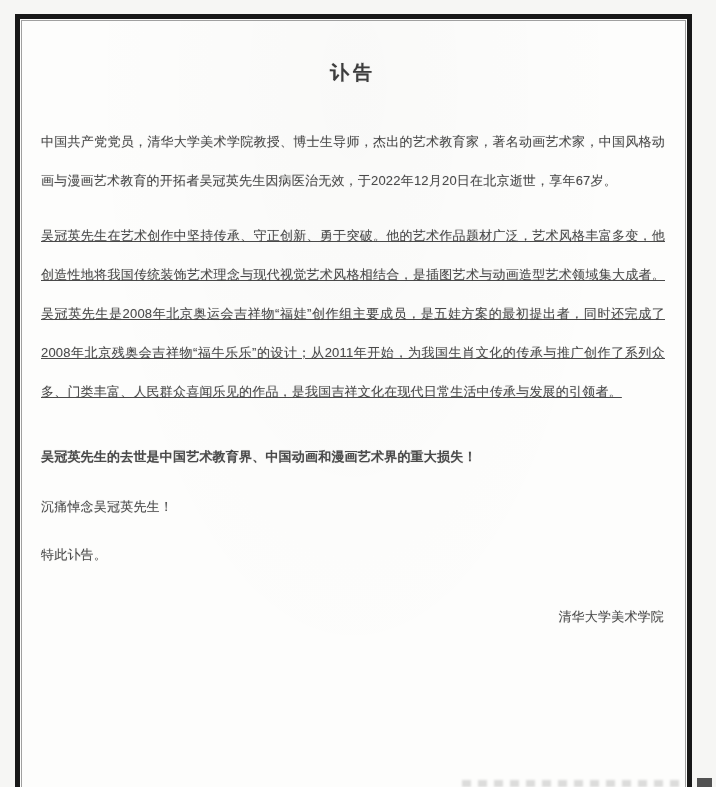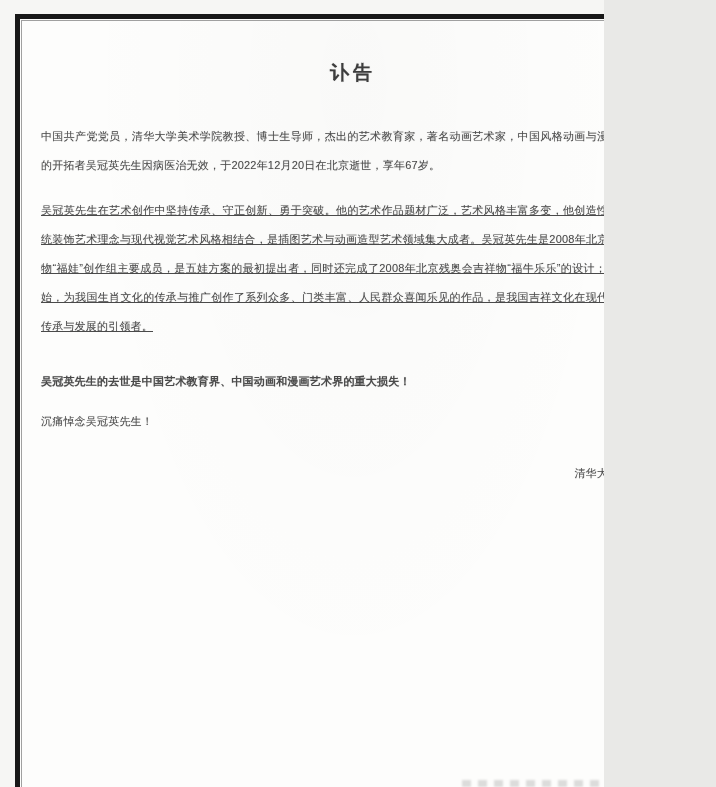--- a/index.html
+++ b/index.html
@@ -1,20 +1,20 @@
 <!DOCTYPE html>
 <html><head>
 <meta charset="utf-8">
 <style>
   html, body { margin: 0; padding: 0; background: #e9e9e7; }
   * { box-sizing: border-box; }
 
   .screen {
     position: relative;
-    width: 604px;
+    width: 716px;
     height: 787px;
     background: #f6f6f4;
     overflow: hidden;
     font-family: "Liberation Sans", "DejaVu Sans", sans-serif;
   }
 
   
   .frame-outer {
     position: absolute;
     left: 15px;
@@ -40,22 +40,22 @@
     font-size: 19px;
     line-height: 24px;
     font-weight: 700;
     letter-spacing: 4px;
     color: #3d3d3d;
     text-shadow: 0 0 1px rgba(80,80,80,0.35);
   }
 
   .para {
     margin: 0;
-    font-size: 11px;
-    line-height: 29px;
+    font-size: 13px;
+    line-height: 39px;
     color: #4a4a4a;
     text-align: justify;
     text-shadow: 0 0 1px rgba(90,90,90,0.30);
     letter-spacing: 0.2px;
   }
   .para.p1 { margin-top: 37px; }
   .para.p2 { margin-top: 12px; }
   .para.p3 { margin-top: 16px; text-decoration: underline; }
 
   .closing { margin: 0; }
@@ -103,20 +103,21 @@
 
       <p class="para p1">中国共产党党员，清华大学美术学院教授、博士生导师，杰出的艺术教育家，著名动画艺术家，中国风格动画与漫画艺术教育的开拓者吴冠英先生因病医治无效，于2022年12月20日在北京逝世，享年67岁。</p>
 
 
       <p class="para p3">吴冠英先生在艺术创作中坚持传承、守正创新、勇于突破。他的艺术作品题材广泛，艺术风格丰富多变，他创造性地将我国传统装饰艺术理念与现代视觉艺术风格相结合，是插图艺术与动画造型艺术领域集大成者。吴冠英先生是2008年北京奥运会吉祥物“福娃”创作组主要成员，是五娃方案的最初提出者，同时还完成了2008年北京残奥会吉祥物“福牛乐乐”的设计；从2011年开始，为我国生肖文化的传承与推广创作了系列众多、门类丰富、人民群众喜闻乐见的作品，是我国吉祥文化在现代日常生活中传承与发展的引领者。</p>
 
       <p class="para closing c1">吴冠英先生的去世是中国艺术教育界、中国动画和漫画艺术界的重大损失！</p>
 
       <p class="para closing c2">沉痛悼念吴冠英先生！</p>
 
+      <p class="para closing c3">特此讣告。</p>
 
       <p class="para sig-line sig">清华大学美术学院</p>
 
     </div>
   </div>
 
   <div class="cutoff-artifact"></div>
   <div class="cutoff-corner"></div>
 </div>
 

